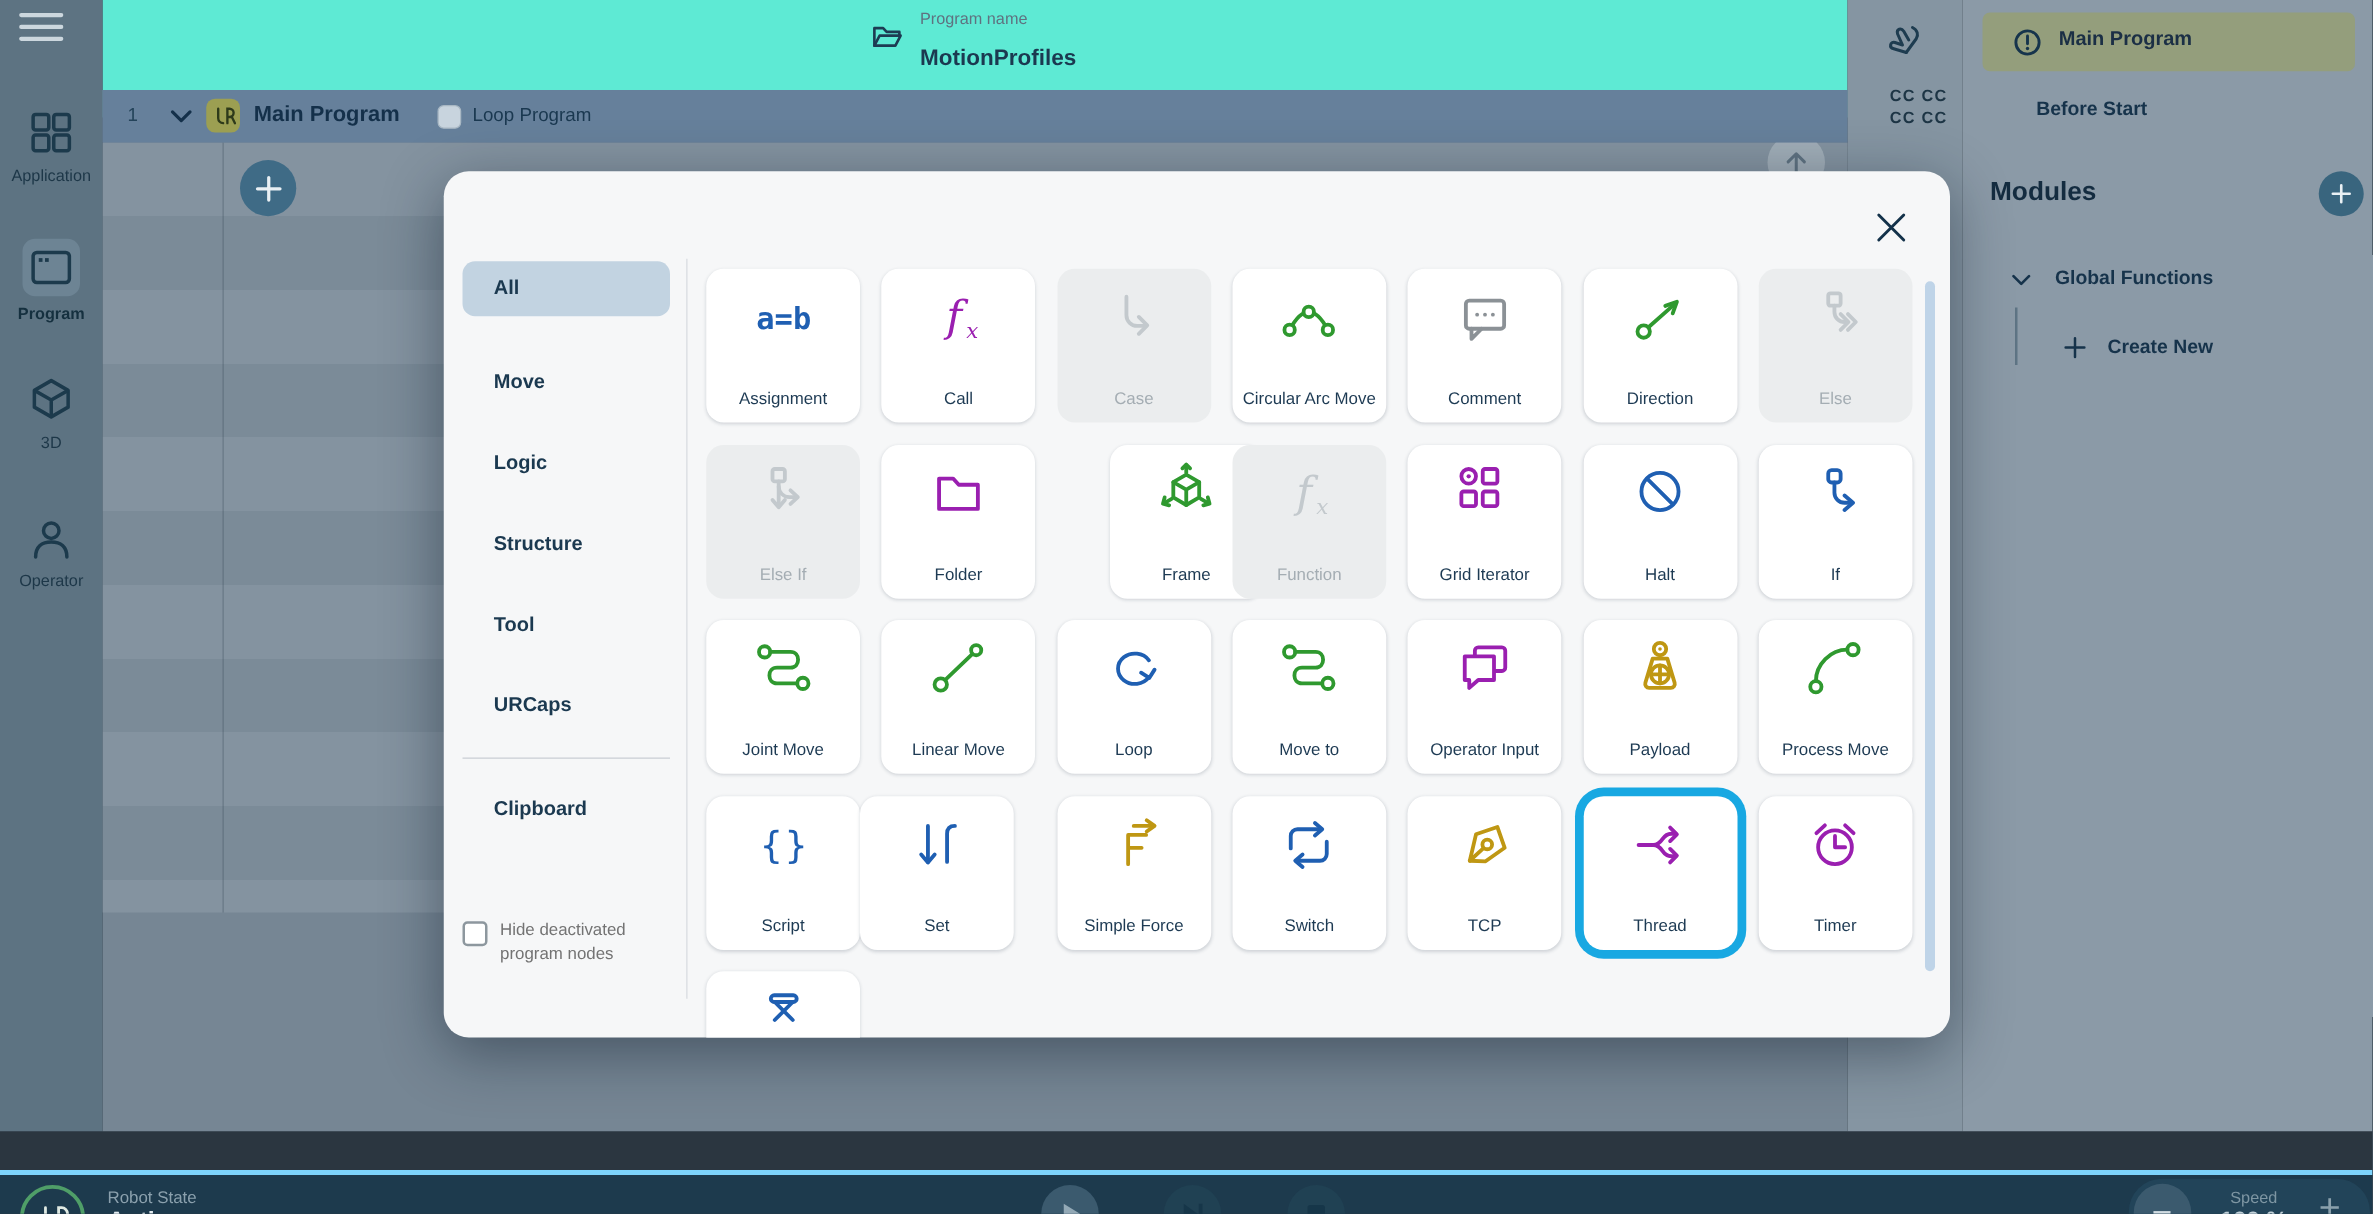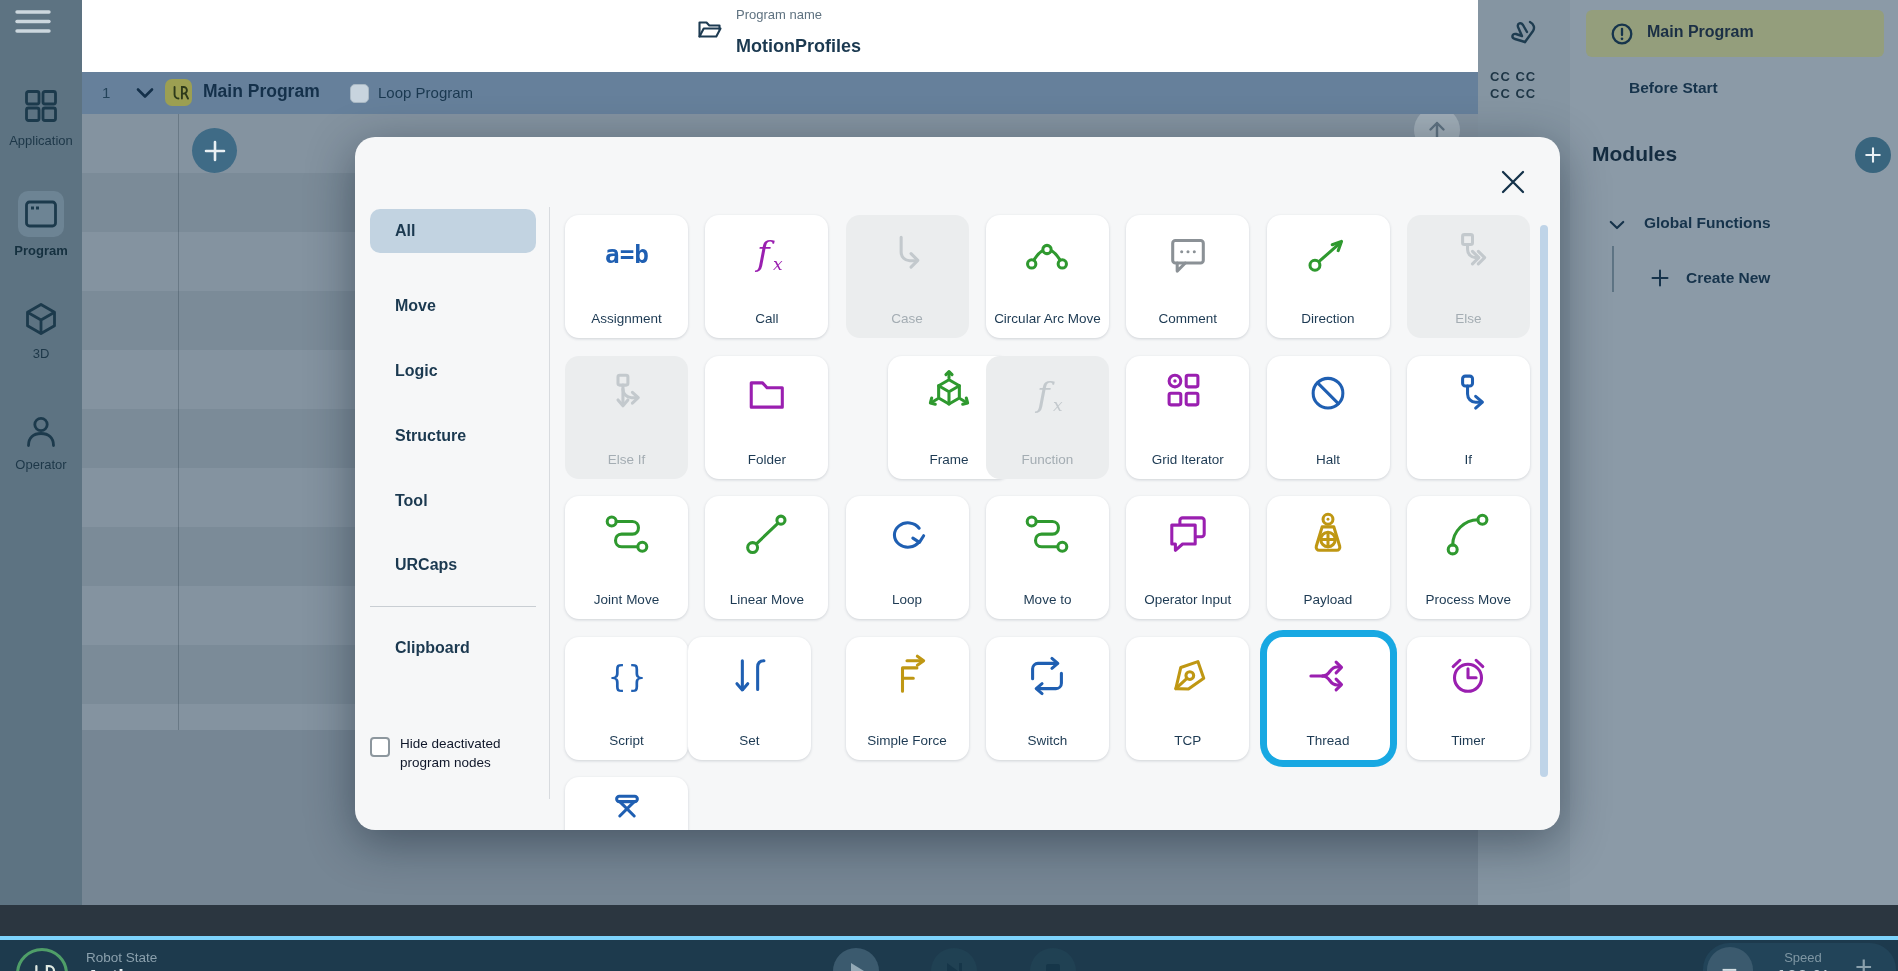--- a/index.html
+++ b/index.html
@@ -1,21 +1,21 @@
 <!DOCTYPE html>
 <html><head>
 <meta charset="utf-8">
 <style>
   html,body{margin:0;padding:0;background:#2b3640;}
   .stage{position:relative;width:1898px;height:971px;overflow:hidden;
          font-family:"Liberation Sans","DejaVu Sans",sans-serif;-webkit-font-smoothing:antialiased;}
   .abs{position:absolute;}
   
   .sidebar{left:0;top:0;width:82px;height:905px;background:#5d7382;z-index:2;}
-  .header{left:82px;top:0;width:1396px;height:94px;background:#ffffff;z-index:1;text-decoration:underline;}
+  .header{left:82px;top:0;width:1396px;height:94px;background:#5eead4;z-index:1;text-decoration:underline;}
   .topstrip{left:1478px;top:0;width:92px;height:905px;background:#8595a2;z-index:1;}
   .tree{left:82px;top:72px;width:1396px;height:833px;background:#768694;z-index:1;}
   .rightpanel{left:1570px;top:0;width:328px;height:905px;background:#8b9aa7;z-index:2;}
   .bottombar{left:0;top:936px;width:1898px;height:66px;background:#1d3a4d;border-top:4px solid #7dd3fc;box-sizing:border-box;z-index:6;}
   
   .side-label{width:82px;text-align:center;font-size:13px;color:#1d3748;}
   .side-label.sel{font-weight:bold;color:#15303f;}
   .side-tile{left:18px;width:46px;height:46px;border-radius:10px;background:#6d8494;}
   
   .pn-label{font-size:13px;color:#5f7280;}
@@ -33,31 +33,31 @@
   .addbtn{width:45px;height:45px;border-radius:50%;background:#3f6b86;display:flex;align-items:center;justify-content:center;}
   .upcircle{width:46px;height:46px;border-radius:50%;background:rgba(235,242,246,.28);display:flex;align-items:center;justify-content:center;}
   
   .rp-chip{left:16px;top:10px;width:298px;height:47px;background:#949e7c;border-radius:6px;}
   .rp-chip-label{font-size:16px;font-weight:bold;color:#1b2f45;}
   .rp-text{font-size:15.5px;color:#16334b;font-weight:bold;}
   .rp-modules{font-size:21px;font-weight:bold;color:#142c40;}
   .rp-gf{font-size:15.5px;font-weight:bold;color:#16334b;}
   .rp-plus{width:36px;height:36px;border-radius:50%;background:#39657e;display:flex;align-items:center;justify-content:center;}
   .rp-guide{width:2px;height:46px;background:#5e7484;}
-  .cc-text{font-size:13px;font-weight:600;color:#1d3545;letter-spacing:1px;text-align:left;line-height:17px;}
+  .cc-text{font-size:13px;font-weight:600;color:#1d3545;letter-spacing:1px;text-align:right;line-height:17px;}
   
   .modal{left:355px;top:137px;width:1205px;height:693px;background:#f6f7f8;border-radius:20px;
          box-shadow:0 12px 48px rgba(10,25,40,.45);z-index:10;overflow:hidden;}
   .cat{position:absolute;left:15px;width:166px;height:44px;line-height:44px;padding-left:25px;
        box-sizing:border-box;font-size:16px;font-weight:600;color:#1b3950;border-radius:10px;}
   .cat.selected{background:#c2d3e1;}
   .cat-divider{position:absolute;left:15px;width:166px;height:1px;background:#c9ced3;}
   .vdivider{left:194px;top:70px;width:1px;height:592px;background:#d8dbdf;}
   .hidebox{width:20px;height:20px;border:2px solid #8d979e;border-radius:4px;background:#fff;box-sizing:border-box;}
-  .hidelabel{font-size:13.5px;line-height:19px;color:#0f172a;width:140px;}
+  .hidelabel{font-size:13.5px;line-height:19px;color:#737373;width:140px;}
   .tile{position:absolute;width:123px;height:123px;background:#fff;border-radius:14px;box-shadow:0 1px 3px rgba(25,45,65,.18);}
   .tile .ticon{position:absolute;left:50%;top:12px;transform:translateX(-50%);width:54px;height:54px;}
   .tile .tlabel{position:absolute;left:4px;right:4px;bottom:11px;text-align:center;font-size:13.5px;line-height:17px;color:#1d3a53;}
   .tile.disabled{background:#ebedee;box-shadow:none;}
   .tile.disabled .tlabel{color:#a4adb3;}
   .tile.selected{box-shadow:0 0 0 7px #18a8e2;border-radius:16px;}
   .thumb{left:1185px;top:88px;width:8px;height:552px;border-radius:4px;background:#bfd4e8;}
   
   .urlogo{left:16px;top:8px;width:52px;height:52px;border:3.5px solid #4f9e68;border-radius:50%;box-sizing:border-box;
           display:flex;align-items:center;justify-content:center;}

